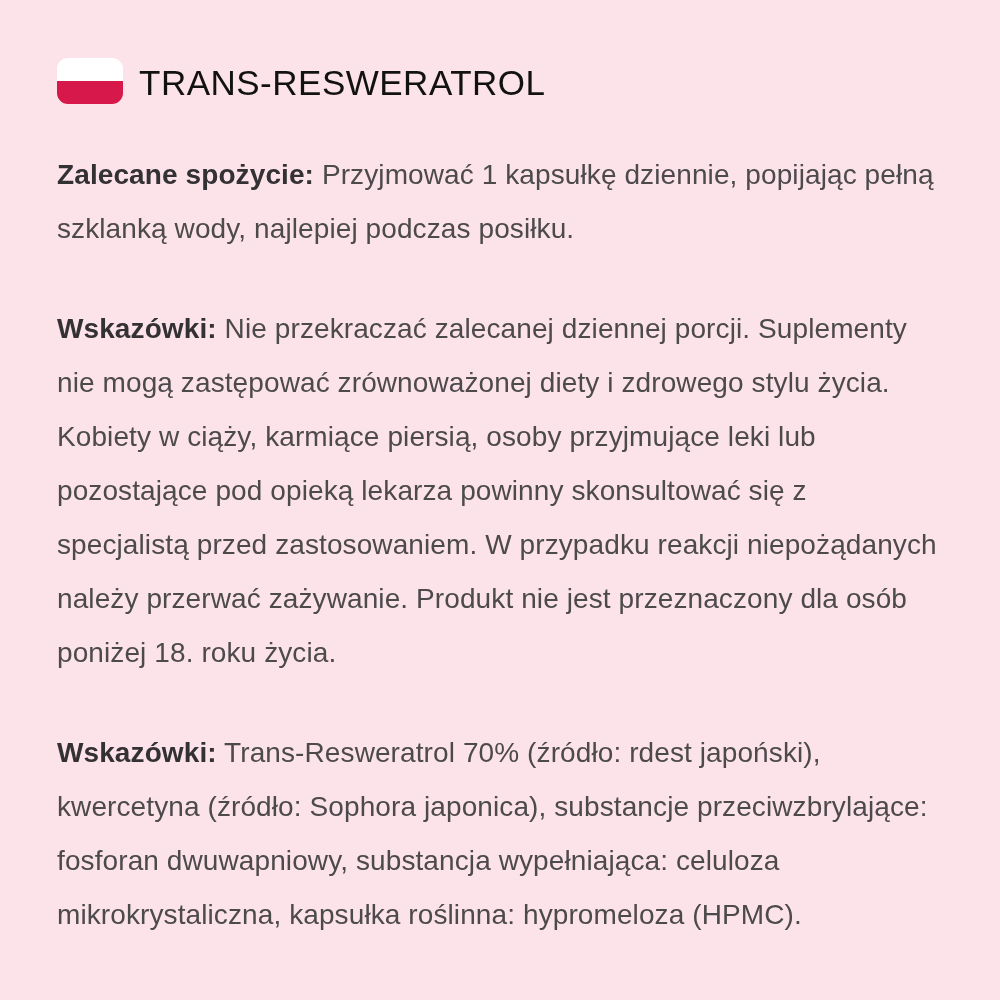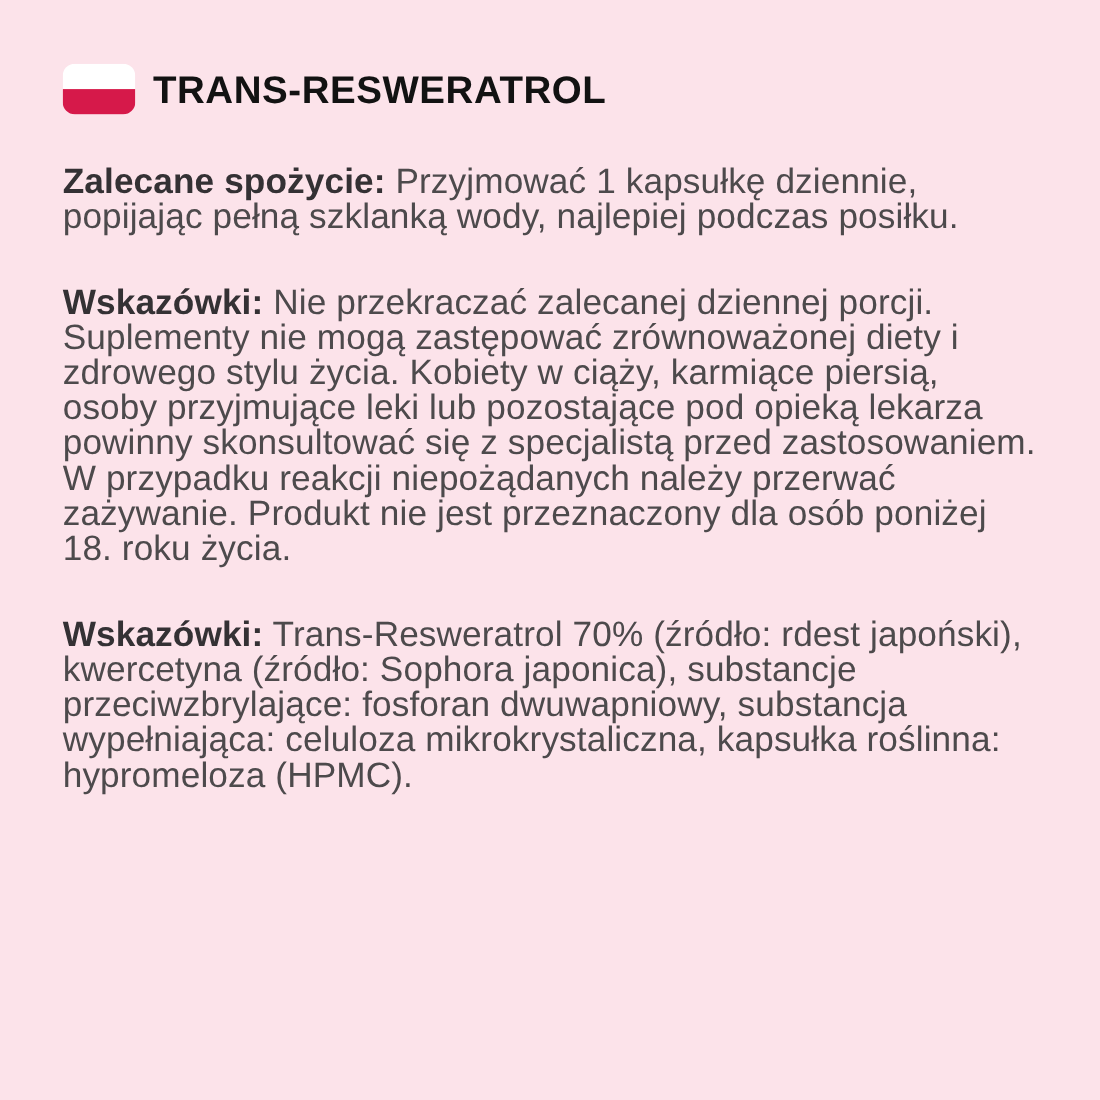--- a/index.html
+++ b/index.html
@@ -35,35 +35,35 @@
     overflow: hidden;
     display: flex;
     flex-direction: column;
     flex-shrink: 0;
   }
   .flag .flag-top { flex: 1; background: #ffffff; }
   .flag .flag-bottom { flex: 1; background: #d6194a; }
 
   .page-title {
     font-size: 35px;
-    font-weight: 700;
+    font-weight: 400;
     letter-spacing: 0.5px;
     color: #121212;
     line-height: 1;
     padding-top: 2px;
   }
 
   .sections {
     display: flex;
     flex-direction: column;
   }
 
   .section {
-    font-size: 32px;
-    line-height: 32px;
+    font-size: 28px;
+    line-height: 54px;
     color: #4d4a4c;
     max-width: 895px;
     margin-bottom: 46px;
     letter-spacing: 0.1px;
   }
 
   .section .section-label {
     font-weight: 700;
     color: #343134;
   }

